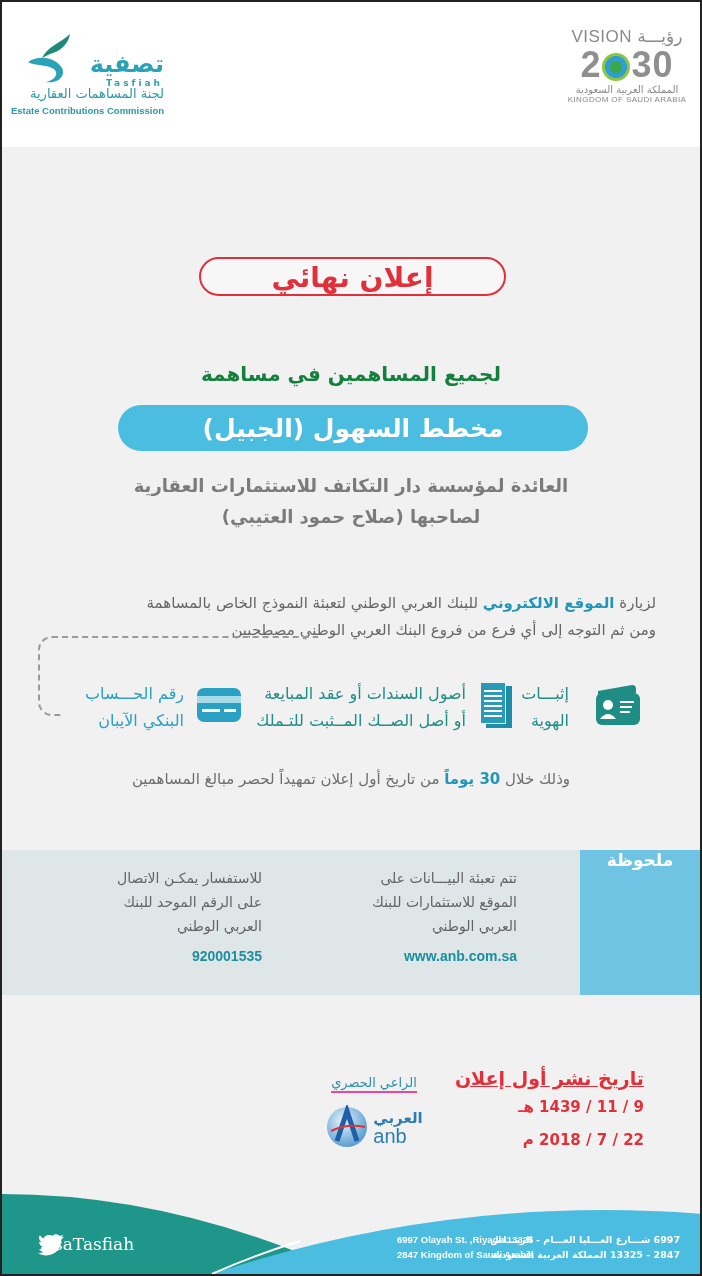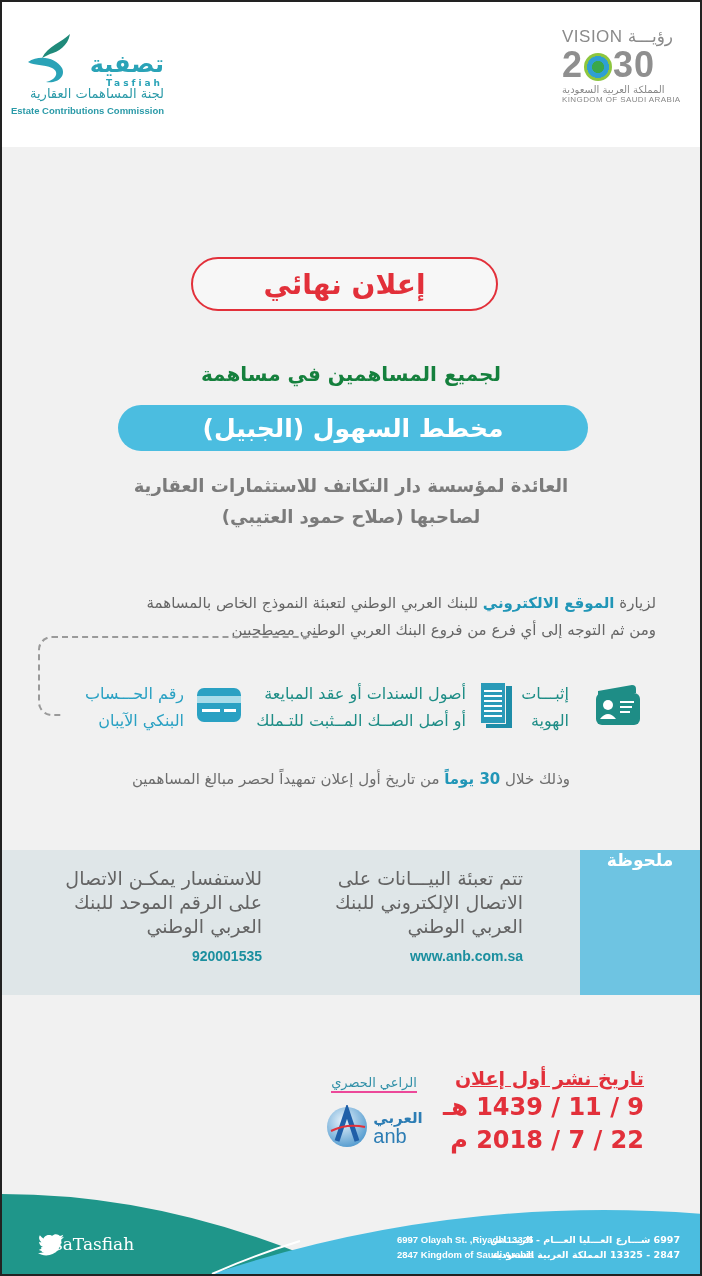--- a/index.html
+++ b/index.html
@@ -15,42 +15,42 @@
 
   
   .header {
     position: absolute; left: 0; top: 0; width: 100%; height: 147px;
     background: #ffffff;
     border-top: 2px solid #222;
   }
   .logo { position: absolute; }
   .logo-tasfiah { left: 20px; top: 24px; width: 145px; height: 96px; }
   .logo-moci { left: 282px; top: 20px; width: 140px; height: 100px; text-align: center; }
-  .logo-vision { left: 560px; top: 24px; width: 130px; height: 96px; text-align: left; }
+  .logo-vision { left: 560px; top: 24px; width: 130px; height: 96px; text-align: center; }
 
   .tasfiah-ar { position: absolute; right: 3px; top: 24px; font-size: 24px; font-weight: bold; color: #2aa3b7; direction: rtl; }
   .tasfiah-en { position: absolute; right: 4px; top: 52px; font-size: 9px; font-weight: bold; letter-spacing: 3px; color: #2aa3b7; }
   .tasfiah-sub-ar { position: absolute; right: 3px; top: 60px; font-size: 13px; color: #2a9aa8; direction: rtl; white-space: nowrap; }
   .tasfiah-sub-en { position: absolute; right: 3px; top: 79px; font-size: 9.5px; color: #2a9aa8; white-space: nowrap; font-family: "Liberation Sans", sans-serif; font-weight: bold; }
   .tasfiah-mark { position: absolute; left: 0; top: 6px; width: 60px; height: 60px; }
 
   .moci-emblem { width: 50px; height: 54px; margin: 0 auto; background: #1f7a62; border-radius: 3px; position: relative; }
   .moci-ar { margin-top: 6px; font-size: 14px; color: #333; direction: rtl; white-space: nowrap; }
   .moci-en { font-size: 9px; color: #333; white-space: nowrap; font-family: "Liberation Sans", sans-serif; font-weight: bold; }
 
   .vision-top { font-size: 17px; color: #8a8a8a; white-space: nowrap; font-family: "Liberation Sans", sans-serif; letter-spacing: 0.5px; }
   .vision-num { font-size: 36px; color: #8f8f8f; font-weight: bold; line-height: 36px; letter-spacing: 1px; font-family: "Liberation Sans", sans-serif; position: relative; }
   .vision-ar { font-size: 10px; color: #888; direction: rtl; white-space: nowrap; margin-top: 1px; }
   .vision-en { font-size: 8px; color: #888; white-space: nowrap; font-family: "Liberation Sans", sans-serif; letter-spacing: 0.4px; }
 
   
   .final-pill {
-    position: absolute; left: 189px; top: 257px; width: 307px; height: 54px;
+    position: absolute; left: 197px; top: 257px; width: 307px; height: 39px;
     border: 2px solid #e2303a; border-radius: 27px; background: #f7f7f7;
-    display: flex; align-items: center; justify-content: center;
+    display: flex; align-items: flex-end; justify-content: center;
   }
   .final-pill span { color: #e2303a; font-size: 28px; font-weight: bold; direction: rtl; }
 
   .to-all {
     position: absolute; left: 0; width: 100%; top: 362px; text-align: center;
     font-size: 20px; font-weight: bold; color: #15803d; direction: rtl;
   }
   .project-bar {
     position: absolute; left: 116px; top: 405px; width: 470px; height: 46px;
     background: #4bbde0; border-radius: 23px;
@@ -94,29 +94,29 @@
   .within .hl { color: #2196b7; font-weight: bold; }
 
   
   .note-band { position: absolute; left: 0; top: 850px; width: 100%; height: 145px; background: #dfe6e8; }
   .note-label {
     position: absolute; right: 0; top: 850px; width: 120px; height: 145px; background: #6ec4e2;
     display: flex; align-items: flex-start; justify-content: center;
   }
   .note-label span { color: #fff; font-size: 17px; font-weight: bold; direction: rtl; }
   .note-col { position: absolute; top: 866px; direction: rtl; text-align: right; }
-  .note-col .txt { color: #646464; font-size: 19px; line-height: 24px; white-space: nowrap; }
+  .note-col .txt { color: #646464; font-size: 14px; line-height: 24px; white-space: nowrap; }
   .note-col .link { color: #1b8f9f; font-size: 14px; font-weight: bold; margin-top: 10px; font-family: "Liberation Sans", sans-serif; }
-  .note-col-1 { right: 177px; text-align: right; }
+  .note-col-1 { right: 183px; text-align: right; }
   .note-col-2 { right: 438px; }
 
   
   .pubdate { position: absolute; right: 56px; top: 1067px; direction: rtl; text-align: right; color: #e2303a; font-weight: bold; }
   .pubdate .t { font-size: 19px; text-decoration: underline; }
-  .pubdate .d { font-size: 24px; line-height: 33px; white-space: nowrap; }
+  .pubdate .d { font-size: 15px; line-height: 33px; white-space: nowrap; }
   .pubdate .d1 { margin-top: 2px; }
   .sponsor { position: absolute; left: 322px; top: 1072px; width: 100px; text-align: center; }
   .sponsor-label { font-size: 13px; color: #2f8fa7; direction: rtl; border-bottom: 2px solid #ec4899; padding-bottom: 1px; display: inline-block; }
   .anb-logo { margin-top: 12px; display: flex; align-items: center; justify-content: center; gap: 4px; }
   .anb-text { color: #2d7db4; text-align: left; line-height: 18px; }
   .anb-text .ar { font-size: 15px; font-weight: bold; direction: rtl; }
   .anb-text .en { font-size: 20px; font-family: "Liberation Sans", sans-serif; }
 
   
   .footer { position: absolute; left: 0; bottom: 0; width: 100%; height: 80px; }
@@ -242,21 +242,21 @@
   <span>من تاريخ أول إعلان تمهيداً لحصر مبالغ المساهمين</span>
 </div>
 
 <div class="note-band"></div>
 <div class="note-label">
   <span>ملحوظة</span>
 </div>
 
 <div class="note-col note-col-1">
   <div class="txt">تتم تعبئة البيـــانات على</div>
-  <div class="txt">الاتصال الإلكتروني للبنك</div>
+  <div class="txt">الموقع للاستثمارات للبنك</div>
   <div class="txt">العربي الوطني</div>
   <div class="link">www.anb.com.sa</div>
 </div>
 
 <div class="note-col note-col-2">
   <div class="txt">للاستفسار يمكـن الاتصال</div>
   <div class="txt">على الرقم الموحد للبنك</div>
   <div class="txt">العربي الوطني</div>
   <div class="link">920001535</div>
 </div>

